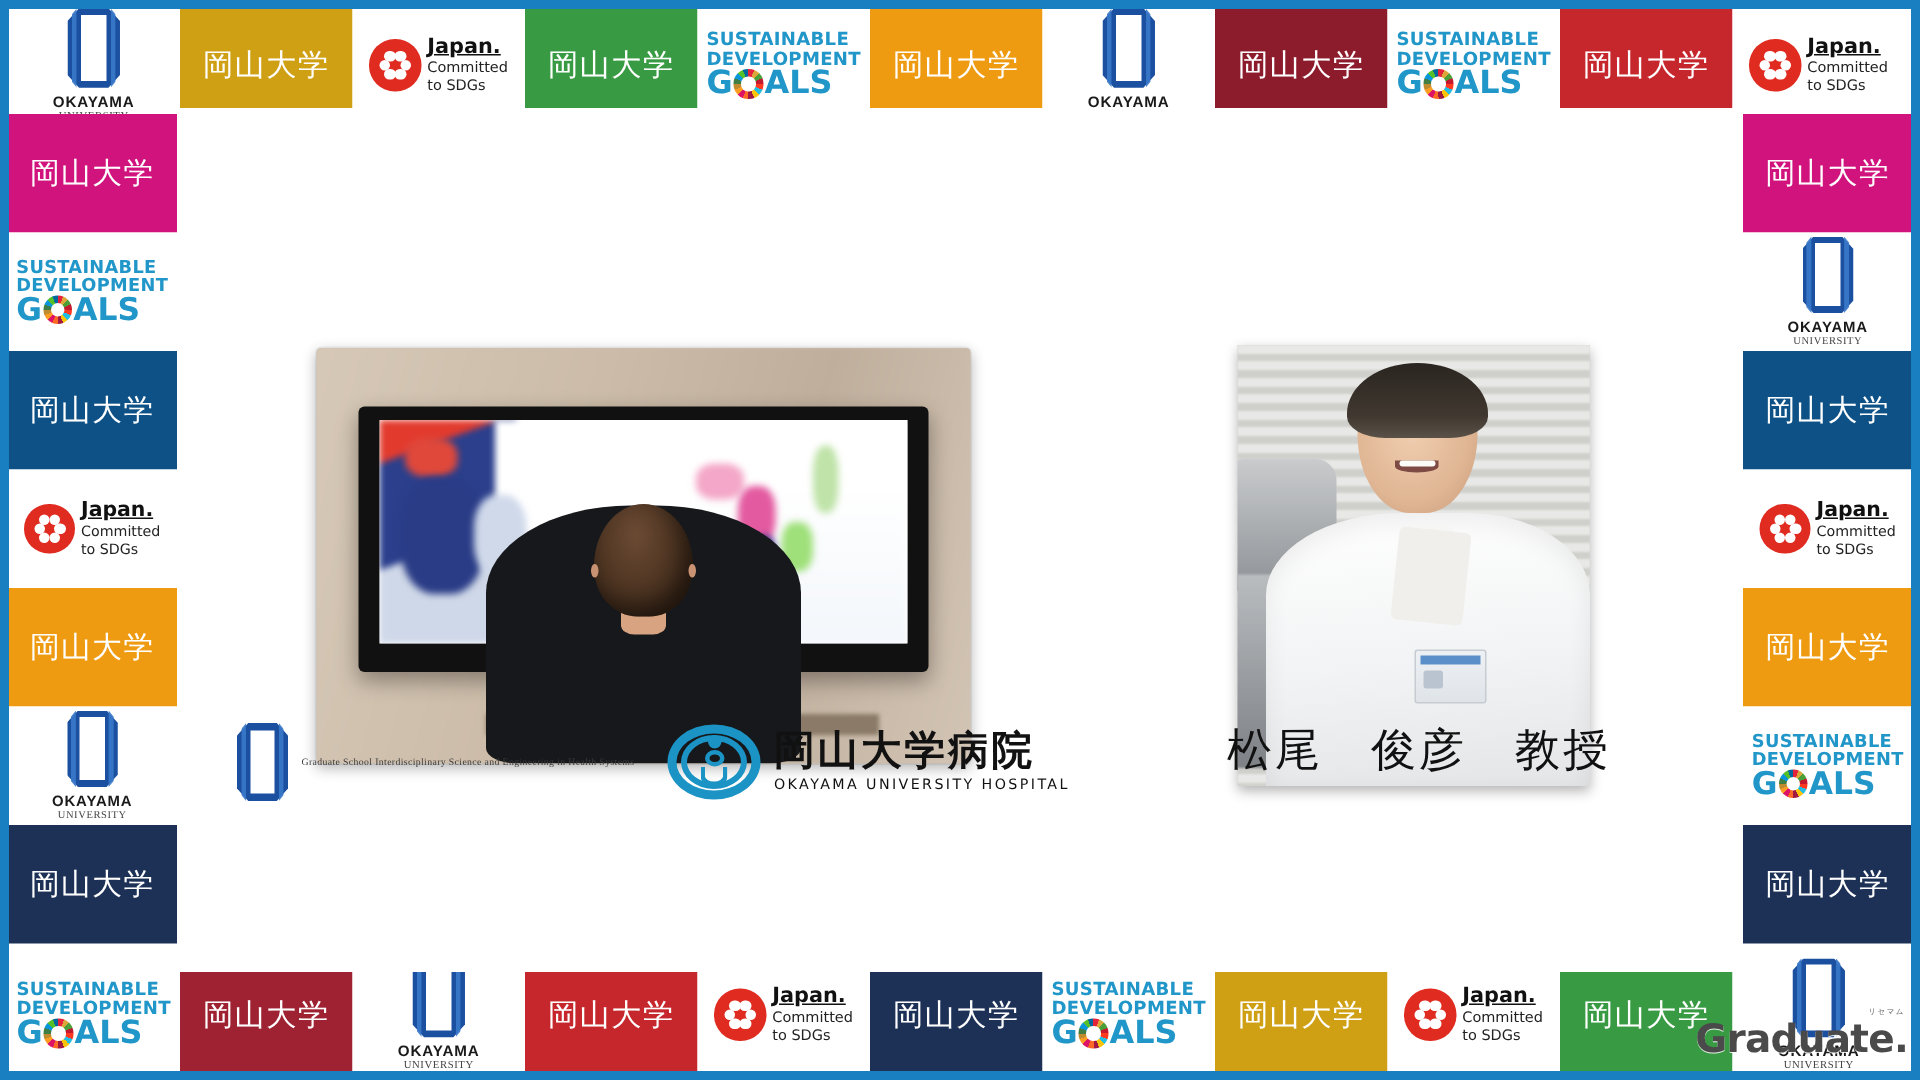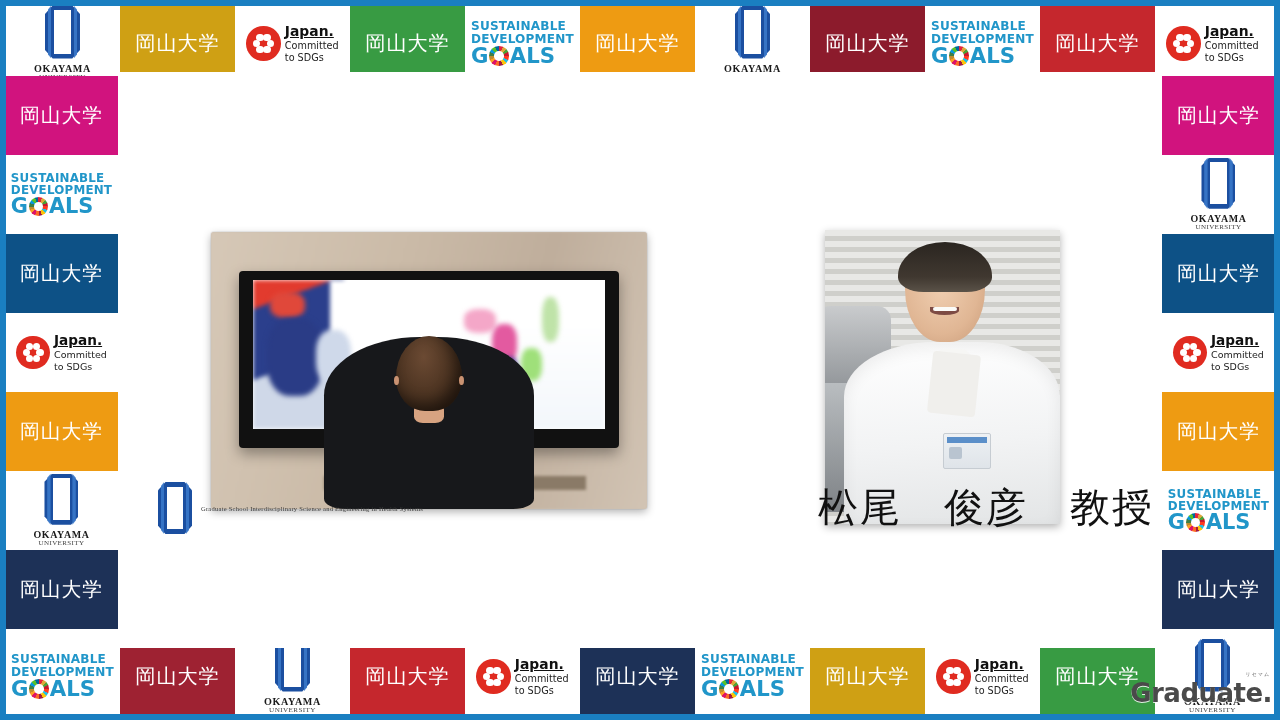--- a/index.html
+++ b/index.html
@@ -24,21 +24,21 @@
   
   .u-mark { display:flex; flex-direction:column; align-items:center; justify-content:center; line-height:1; }
   .u-glyph { position:relative; }
   .u-glyph .outer { width:100%; height:100%; background:#1b4fa0;
      clip-path: polygon(22% 0, 78% 0, 100% 16%, 100% 84%, 78% 100%, 22% 100%, 0 84%, 0 16%); }
   .u-glyph .inner { position:absolute; left:26%; top:9%; width:48%; height:82%; background:#ffffff; }
   .u-glyph .barL { position:absolute; left:8%; top:0; width:10%; height:100%; background:#3a78c9; opacity:.9;
      clip-path: polygon(0 8%, 100% 0, 100% 100%, 0 92%); }
   .u-glyph .barR { position:absolute; right:8%; top:0; width:10%; height:100%; background:#3a78c9; opacity:.9;
      clip-path: polygon(0 0, 100% 8%, 100% 92%, 0 100%); }
-  .u-cap { color:#1a1a1a; font-family:Liberation Serif, serif; font-weight:700; }
+  .u-cap { color:#1a1a1a; font-family:Liberation Sans, sans-serif; font-weight:700; }
   .u-sub { color:#444; font-family:"Liberation Serif",serif; }
 
   
   .sdg { display:flex; flex-direction:column; align-items:flex-start; line-height:1.02;
          color:#2196c9; font-weight:700; font-family:"DejaVu Sans","Liberation Sans",sans-serif; }
   .sdg .l1,.sdg .l2 { letter-spacing:.2px; }
   .sdg .goals { display:flex; align-items:center; color:#2196c9; font-weight:700; }
   .sdg-wheel { border-radius:50%; position:relative; display:inline-block;
       background:conic-gradient(#e5243b 0 6.25%,#dda63a 0 12.5%,#4c9f38 0 18.75%,#c5192d 0 25%,
       #ff3a21 0 31.25%,#26bde2 0 37.5%,#fcc30b 0 43.75%,#a21942 0 50%,#fd6925 0 56.25%,
@@ -135,21 +135,21 @@
   .hm-ring2 { position:absolute; left:9px; top:7px; right:9px; bottom:7px; border:4px solid #1b93c4; border-radius:50%; }
   .hm-d1 { position:absolute; left:50%; top:7px; width:9px; height:9px; margin-left:-4.5px; background:#1b93c4; border-radius:50%; }
   .hm-d2 { position:absolute; left:50%; top:17px; width:13px; height:11px; margin-left:-6.5px; border:3px solid #1b93c4; border-radius:50%; }
   .hm-d3 { position:absolute; left:50%; top:28px; width:18px; height:13px; margin-left:-9px; border:3px solid #1b93c4; border-radius:0 0 50% 50%; border-top:none; }
   .hosp-text { display:flex; flex-direction:column; line-height:1.05; }
   .ht-jp { color:#111; font-family:"DejaVu Sans","Liberation Sans",sans-serif; font-weight:700; font-size:27px; letter-spacing:2px; }
   .ht-en { color:#111; font-family:"DejaVu Sans","Liberation Sans",sans-serif; font-size:9.5px; letter-spacing:1.6px; margin-top:3px; }
 
   #prof-name { position:absolute; left:700px; top:408px; width:250px; text-align:center;
       font-family:"DejaVu Sans","Liberation Sans",sans-serif; font-weight:500;
-      font-size:40px; color:#111; letter-spacing:2px; white-space:nowrap; }
+      font-size:30px; color:#111; letter-spacing:2px; white-space:nowrap; }
 
   
   #watermark { position:absolute; right:8px; bottom:12px; z-index:40;
       font-family:"DejaVu Sans","Liberation Sans",sans-serif; font-weight:700; font-size:26px;
       color:#4a4a4a; letter-spacing:-.5px; text-shadow:0 1px 0 rgba(255,255,255,.85); }
   #watermark .rm-sub { position:absolute; right:2px; top:-7px; font-size:5px; font-weight:400; letter-spacing:1px; color:#666; }
 </style>
 </head>
 <body>
 
@@ -519,20 +519,33 @@
               <div class="inner"></div>
               <div class="barL"></div>
               <div class="barR"></div>
           </div>
         </div>
         <div class="lu-text">
           <span class="lu-l3">Graduate School Interdisciplinary Science and Engineering in Health Systems</span>
         </div>
       </div>
 
+      <div class="logo-hosp">
+        <div class="hosp-mark">
+          <div class="hm-ring"></div>
+            <div class="hm-ring2"></div>
+          <div class="hm-d1"></div>
+            <div class="hm-d2"></div>
+            <div class="hm-d3"></div>
+        </div>
+        <div class="hosp-text">
+          <span class="ht-jp">岡山大学病院</span>
+          <span class="ht-en">OKAYAMA UNIVERSITY HOSPITAL</span>
+        </div>
+      </div>
 
     </div>
 
     <div id="prof-name">松尾　俊彦　教授</div>
   </div>
 
   <div id="watermark">
     <span class="rm-sub">リセマム</span>
     <span>Graduate.</span>
   </div>

